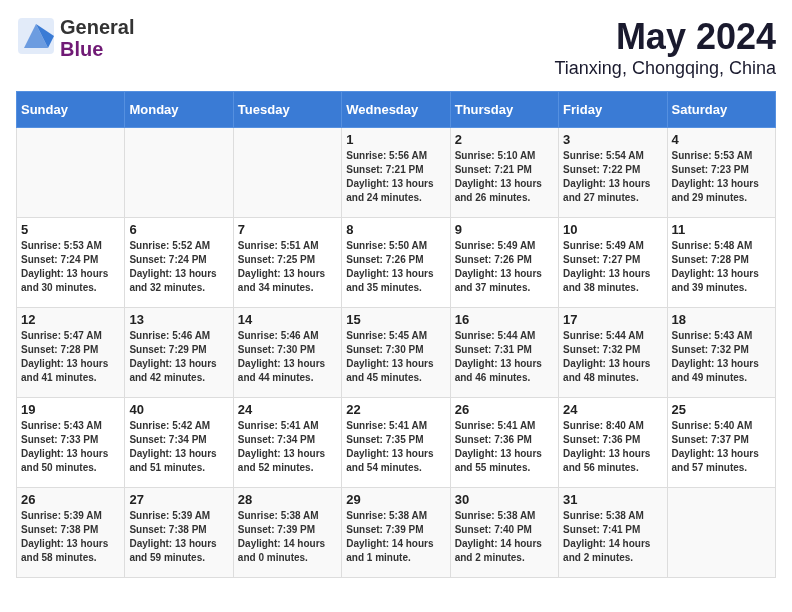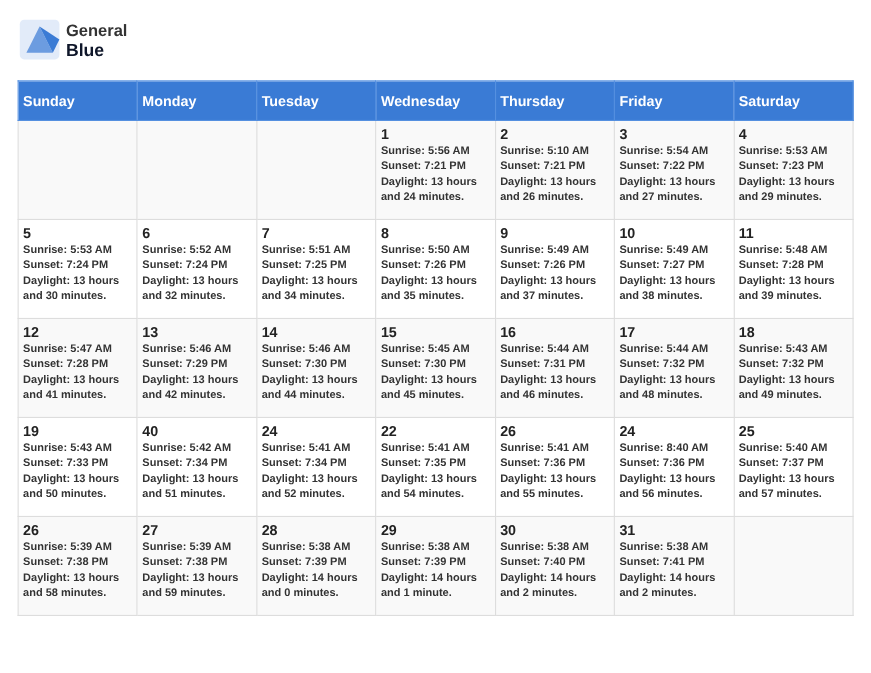--- a/index.html
+++ b/index.html
@@ -80,47 +80,51 @@
     }
     .logo-icon {
       margin-right: 4px;
     }
     .logo-words {
       display: flex;
       flex-direction: column;
       line-height: 1.1;
     }
     .logo-general {
-      font-size: 15px;
+      font-size: 20px;
       font-weight: bold;
       color: #333;
     }
     .logo-blue {
-      font-size: 16px;
-      font-weight: bold;
-      color: #0f172a;
+      font-size: 20px;
+      font-weight: bold;
+      color: #701a75;
     }
   </style>
 </head>
 <body>
 
 <div class="header-area">
   <div class="logo-container">
     <div class="logo-icon">
       <svg width="40" height="40" viewBox="0 0 40 40">
         <rect x="2" y="2" width="36" height="36" rx="4" fill="#3a7bd5" opacity="0.15"></rect>
         <polygon points="8,32 20,8 32,32" fill="#3a7bd5" opacity="0.7"></polygon>
         <polygon points="20,8 32,32 38,20" fill="#3a7bd5"></polygon>
       </svg>
     </div>
     <div class="logo-words">
       <span class="logo-general">General</span>
       <span class="logo-blue">Blue</span>
     </div>
   </div>
+  <div class="title-area">
+    <h1>May 2024</h1>
+    <h2>Tianxing, Chongqing, China</h2>
+  </div>
 </div>
 
 <table>
   <thead>
     <tr>
     <th>Sunday</th>
         <th>Monday</th>
         <th>Tuesday</th>
         <th>Wednesday</th>
         <th>Thursday</th>

